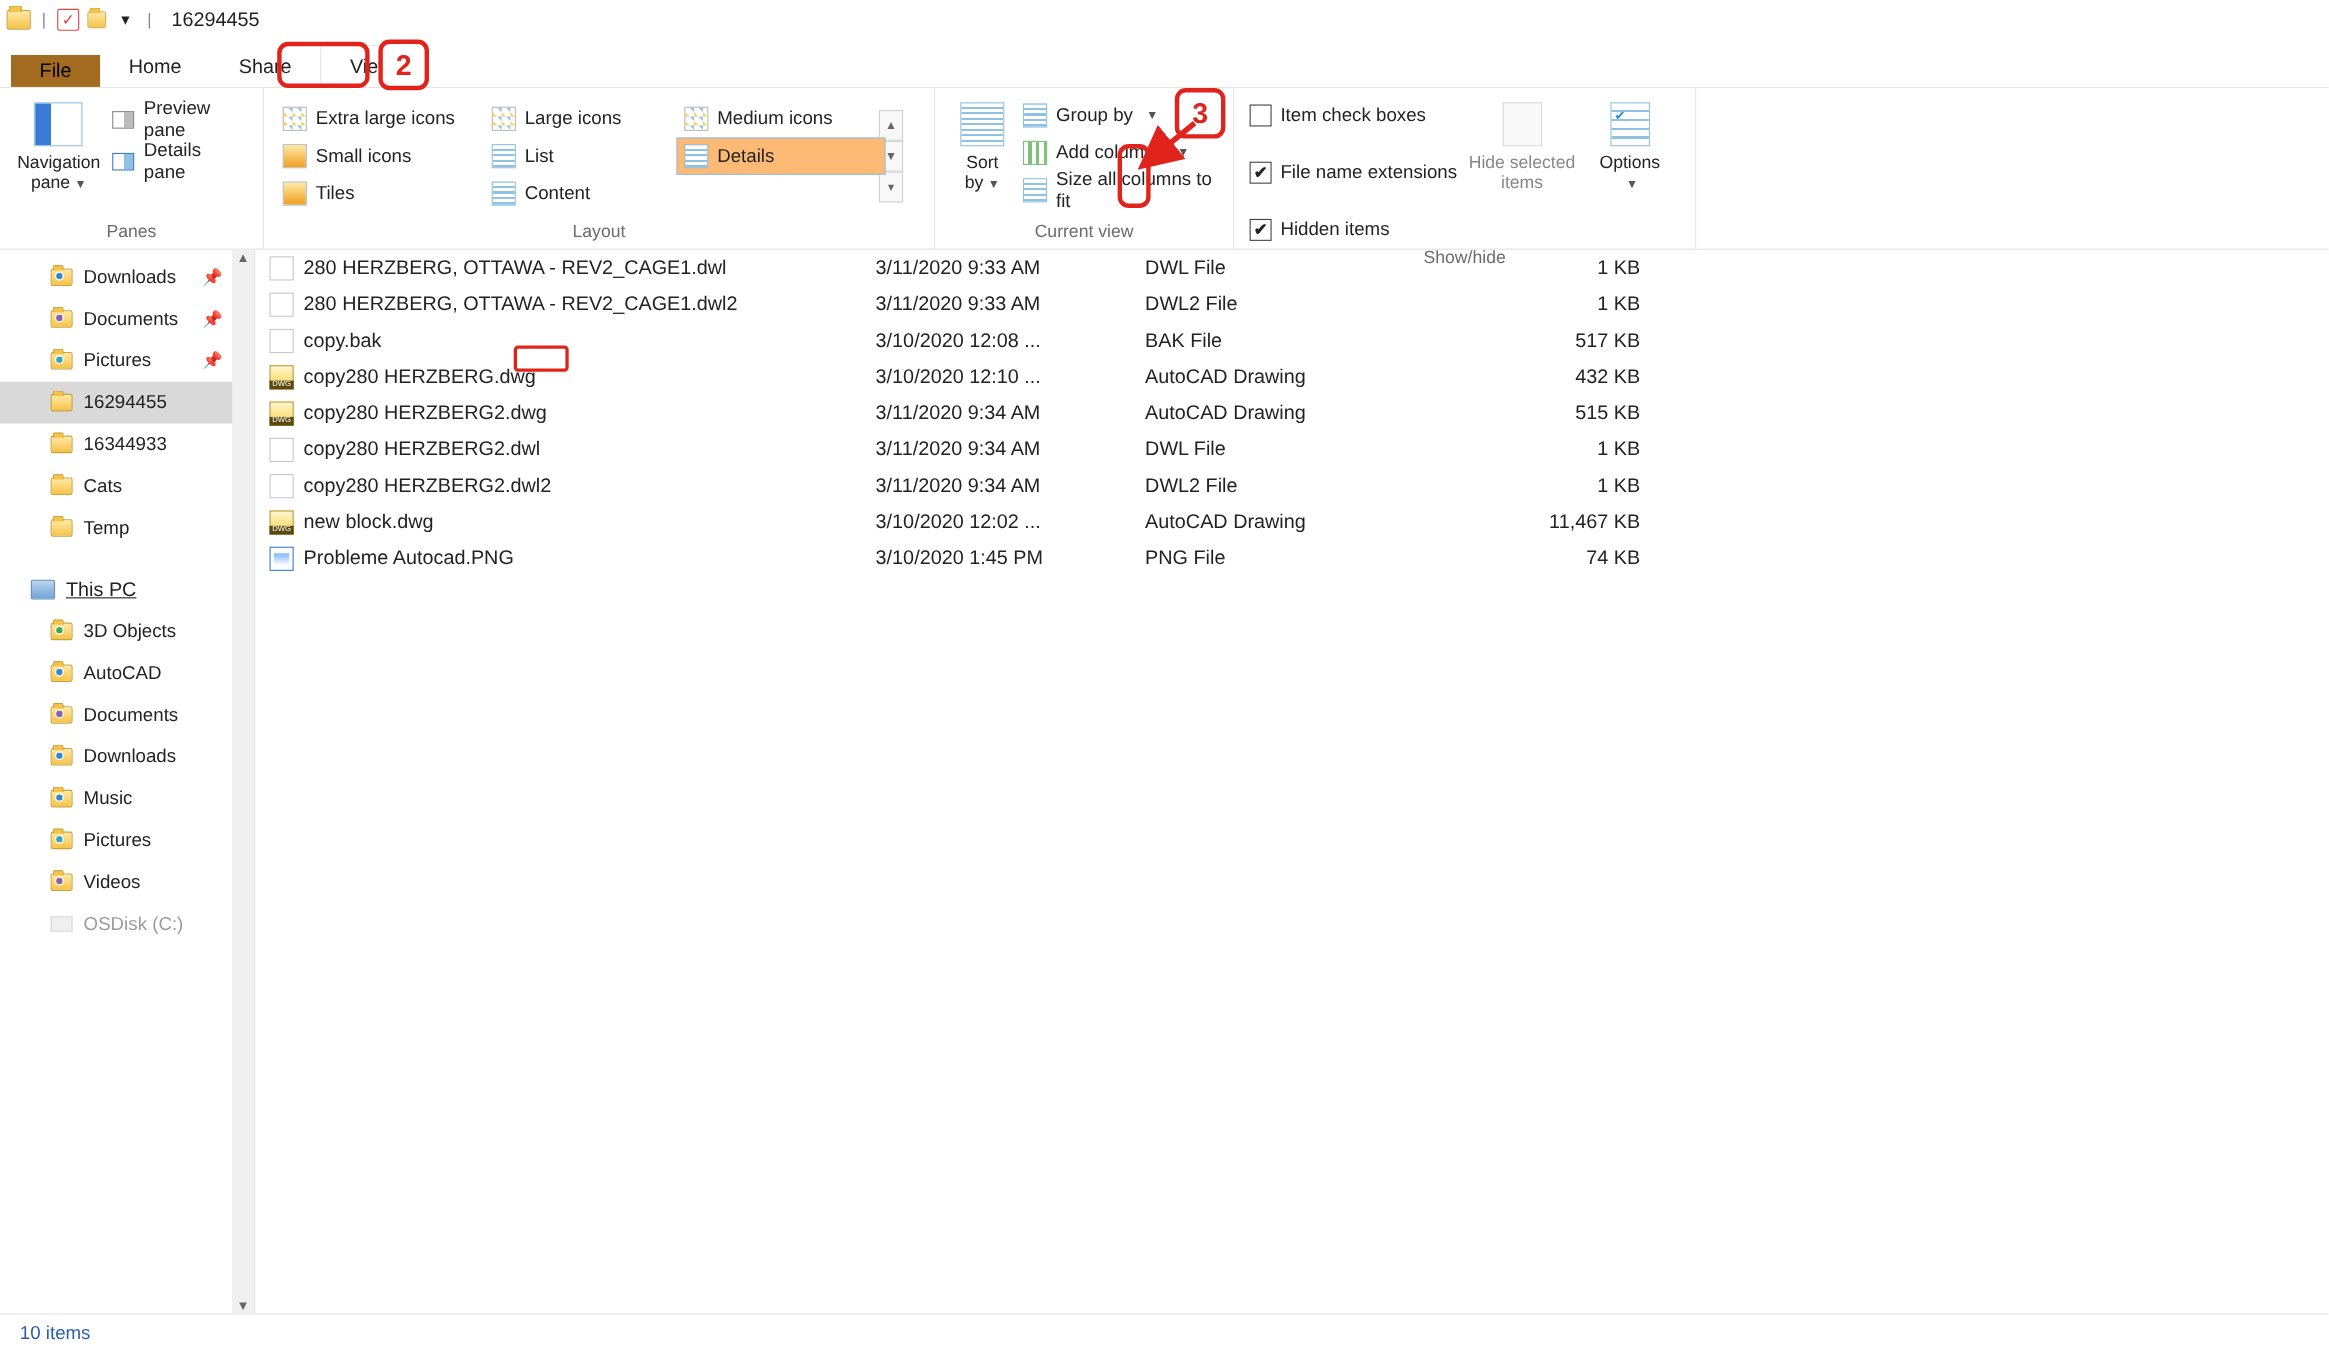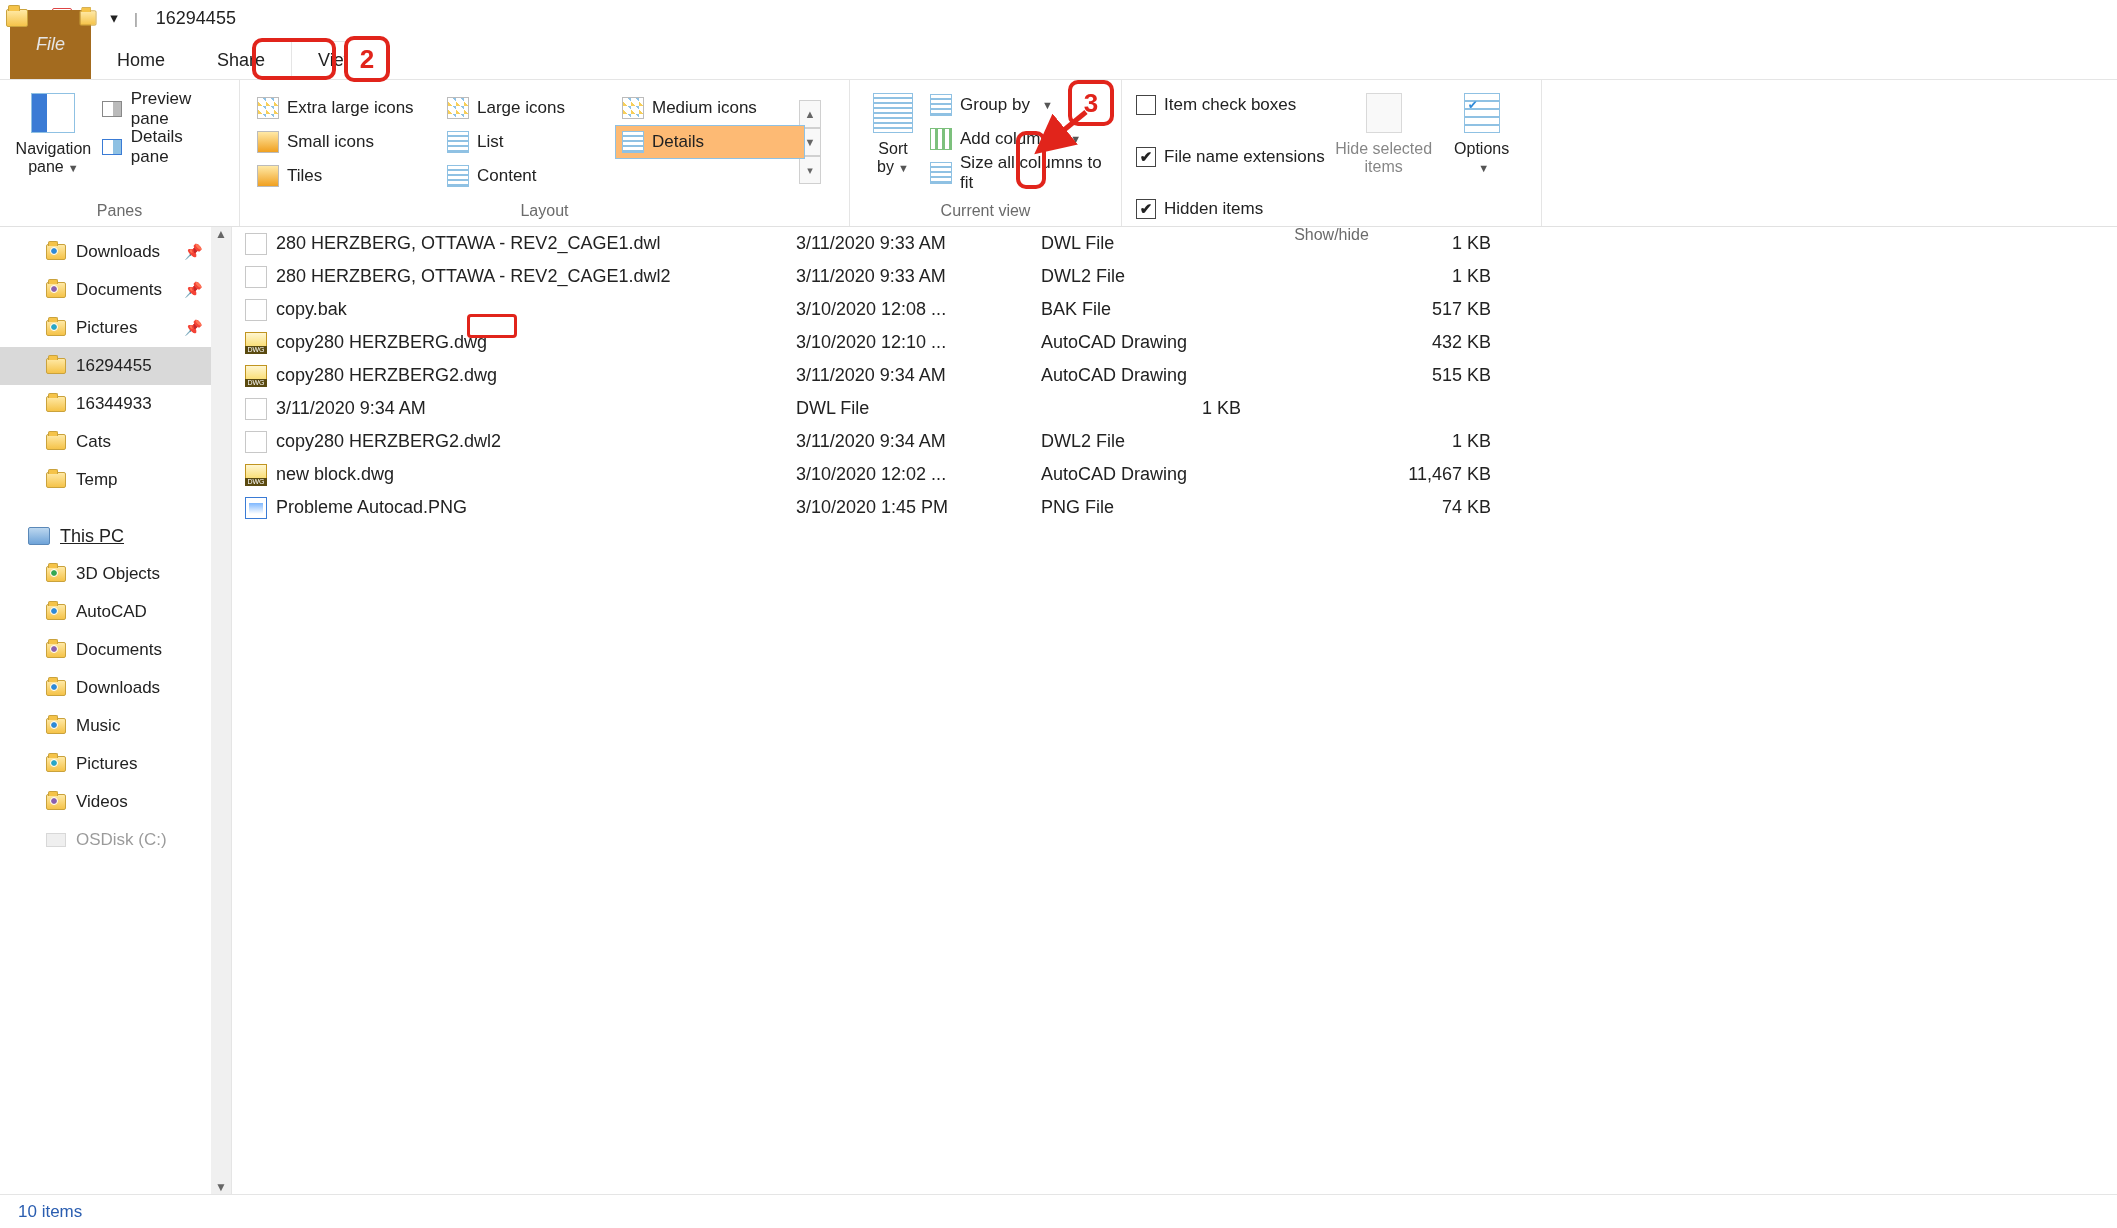--- a/index.html
+++ b/index.html
@@ -10,21 +10,21 @@
   .title-bar { height:36px; display:flex; align-items:center; padding:2px 6px; gap:6px; }
   .title-bar .sep { color:#888; margin:0 4px; font-size:15px; }
   .folder-icon { width:22px; height:18px; background:linear-gradient(#ffe9a6,#f5c349); border:1px solid #caa23c; border-radius:2px; position:relative; }
   .folder-icon::before { content:""; position:absolute; top:-5px; left:1px; width:10px; height:5px; background:#f5c349; border:1px solid #caa23c; border-bottom:none; border-radius:2px 2px 0 0; }
   .qat-icon { width:20px; height:20px; display:flex; align-items:center; justify-content:center; font-size:15px; }
   .qat-check { border:1px solid #d44; color:#d44; width:20px; height:20px; display:flex; align-items:center; justify-content:center; font-size:14px; border-radius:2px; }
   .title-text { font-size:18px; color:#222; margin-left:8px; }
 
   
   .tabs { height:44px; border-bottom:1px solid #e5e5e5; display:flex; align-items:flex-end; padding-left:10px; gap:0; }
-  .file-tab { background:#a36b1f; color:#e5e5e5; padding:24px 26px; font-size:18px;font-style:italic; }
+  .file-tab { background:#a36b1f; color:#000000; padding:4px 26px; font-size:18px; }
   .tab { padding:8px 26px; font-size:18px; color:#222; position:relative; }
   .tab.active { border:1px solid #e5e5e5; border-bottom:none; background:#fff; }
 
   
   .ribbon { display:flex; border-bottom:1px solid #e1e1e1; height:147px; background:#fff; }
   .group { border-right:1px solid #e5e5e5; padding:6px 10px 2px 10px; display:flex; flex-direction:column; }
   .group-body { flex:1 1 auto; display:flex; align-items:flex-start; }
   .group-caption { text-align:left; color:#6b6b6b; font-size:16px; height:26px; display:flex; align-items:center; justify-content:center; }
 
   .big-btn { display:flex; flex-direction:column; align-items:center; justify-content:flex-start; width:92px; padding:4px 4px 0 4px; font-size:16px; text-align:center; gap:4px; }
@@ -386,20 +386,21 @@
           </span>
           <span>copy280 HERZBERG2.dwg</span>
           <span>3/11/2020 9:34 AM</span>
           <span>AutoCAD Drawing</span>
           <span class="size-col">515 KB</span>
         </div>
         <div class="file-row">
           <span style="display:flex;justify-content:center">
             <span class="file-icon"></span>
           </span>
+          <span>copy280 HERZBERG2.dwl</span>
           <span>3/11/2020 9:34 AM</span>
           <span>DWL File</span>
           <span class="size-col">1 KB</span>
         </div>
         <div class="file-row">
           <span style="display:flex;justify-content:center">
             <span class="file-icon"></span>
           </span>
           <span>copy280 HERZBERG2.dwl2</span>
           <span>3/11/2020 9:34 AM</span>

